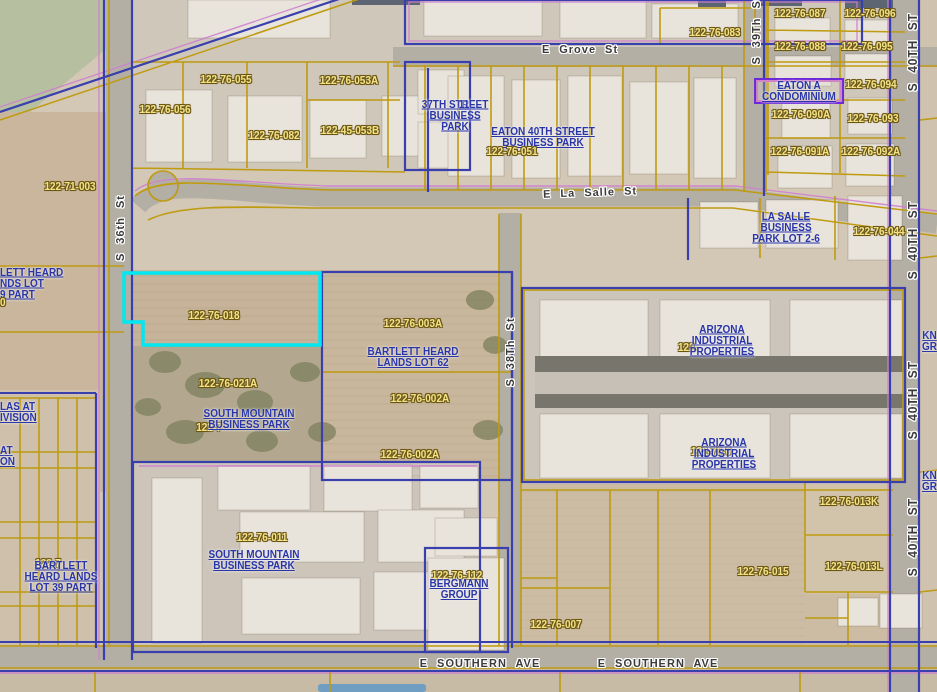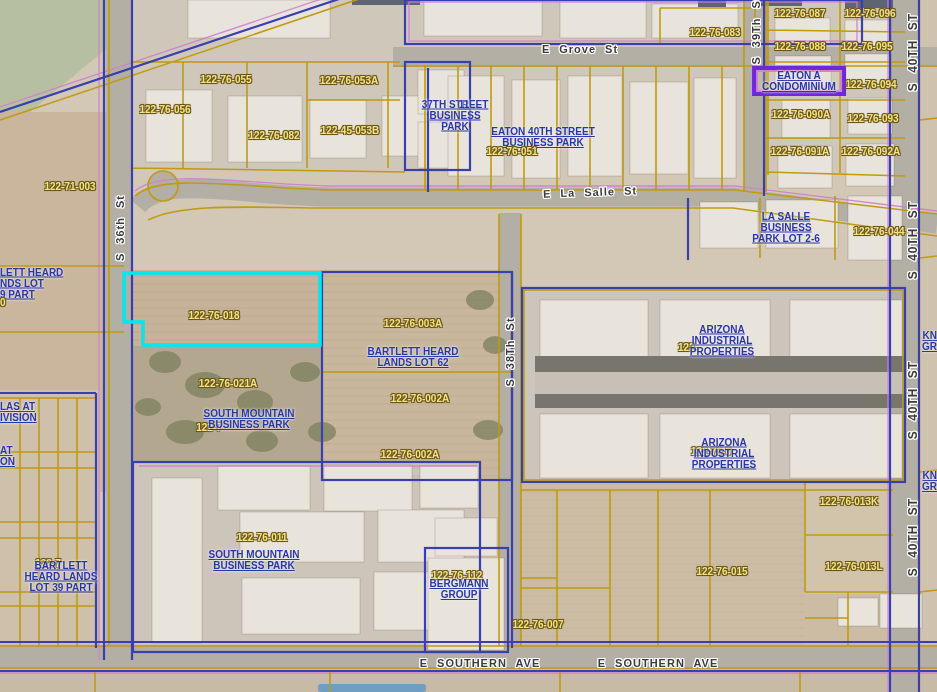--- a/index.html
+++ b/index.html
@@ -12,25 +12,25 @@
   .plabel{
     font:bold 10px "Liberation Sans",sans-serif;color:#f2e389;z-index:7;
     text-shadow:1px 1px 0 #6b5510,-1px -1px 0 #6b5510,1px -1px 0 #6b5510,-1px 1px 0 #6b5510,0 0 2px #4d3c06;
   }
   .slabel{
     font:bold 10px "Liberation Sans",sans-serif;color:#2a35a8;text-align:center;line-height:11px;z-index:6;
     text-shadow:0 0 2px rgba(240,240,240,.9),0 0 3px rgba(240,240,240,.7);
   }
   .slabel .ln{text-decoration:underline;}
   .slabel.boxed{
-    border:4px solid #6d28d9;box-shadow:inset 0 0 0 2px #d083c9;
-    padding:0 6px;background:rgba(225,218,205,.25);
+    border:2px solid #6d28d9;box-shadow:inset 0 0 0 2px #d083c9;
+    padding:0 6px;background:rgba(225,218,205,.25);margin-top:10px;
   }
   .cutl{transform:translate(0,-50%);text-align:left;}
-  .cutr{transform:translate(0,-50%);text-align:right;}
+  .cutr{transform:translate(0,-50%);}
   .stlabel{
     font:bold 11px "Liberation Sans",sans-serif;color:#3b3b3b;letter-spacing:1px;word-spacing:5px;z-index:8;
     text-shadow:1px 0 0 #fff,-1px 0 0 #fff,0 1px 0 #fff,0 -1px 0 #fff,1px 1px 0 #fff,-1px -1px 0 #fff,1px -1px 0 #fff,-1px 1px 0 #fff;
   }
   .vert{transform:translate(-50%,-50%) rotate(-90deg);}
   .st40{font-size:12px;letter-spacing:1px;}
   .tilt{transform:translate(-50%,-50%) rotate(-2deg);}
 </style>
 </head>
 <body>
@@ -214,23 +214,23 @@
   <div class="lbl plabel" style="left:873px;top:118px">122-76-093</div>
   <div class="lbl plabel" style="left:800px;top:151px">122-76-091A</div>
   <div class="lbl plabel" style="left:871px;top:151px">122-76-092A</div>
   <div class="lbl plabel" style="left:879px;top:231px">122-76-044</div>
   <div class="lbl plabel" style="left:214px;top:315px">122-76-018</div>
   <div class="lbl plabel" style="left:413px;top:323px">122-76-003A</div>
   <div class="lbl plabel" style="left:228px;top:383px">122-76-021A</div>
   <div class="lbl plabel" style="left:420px;top:398px">122-76-002A</div>
   <div class="lbl plabel" style="left:410px;top:454px">122-76-002A</div>
   <div class="lbl plabel" style="left:849px;top:501px">122-76-013K</div>
-  <div class="lbl plabel" style="left:722px;top:571px">122-76-015</div>
+  <div class="lbl plabel" style="left:763px;top:571px">122-76-015</div>
   <div class="lbl plabel" style="left:854px;top:566px">122-76-013L</div>
-  <div class="lbl plabel" style="left:538px;top:624px">122-76-007</div>
+  <div class="lbl plabel" style="left:556px;top:624px">122-76-007</div>
   <div class="lbl plabel" style="left:688px;top:347px;z-index:5">122-</div>
   <div class="lbl plabel" style="left:711px;top:451px;z-index:5">122-76-0</div>
   <div class="lbl plabel" style="left:209px;top:427px;z-index:5">122-7</div>
   <div class="lbl plabel" style="left:262px;top:537px;z-index:5">122-76-011</div>
   <div class="lbl plabel" style="left:457px;top:575px;z-index:5">122-76-112</div>
   <div class="lbl plabel" style="left:48px;top:563px;z-index:5">122-7</div>
   <div class="lbl plabel cutl" style="left:0px;top:302px">0</div>
 
   <div class="lbl slabel" style="left:455px;top:115px">
     <div class="ln">37TH STREET</div>

